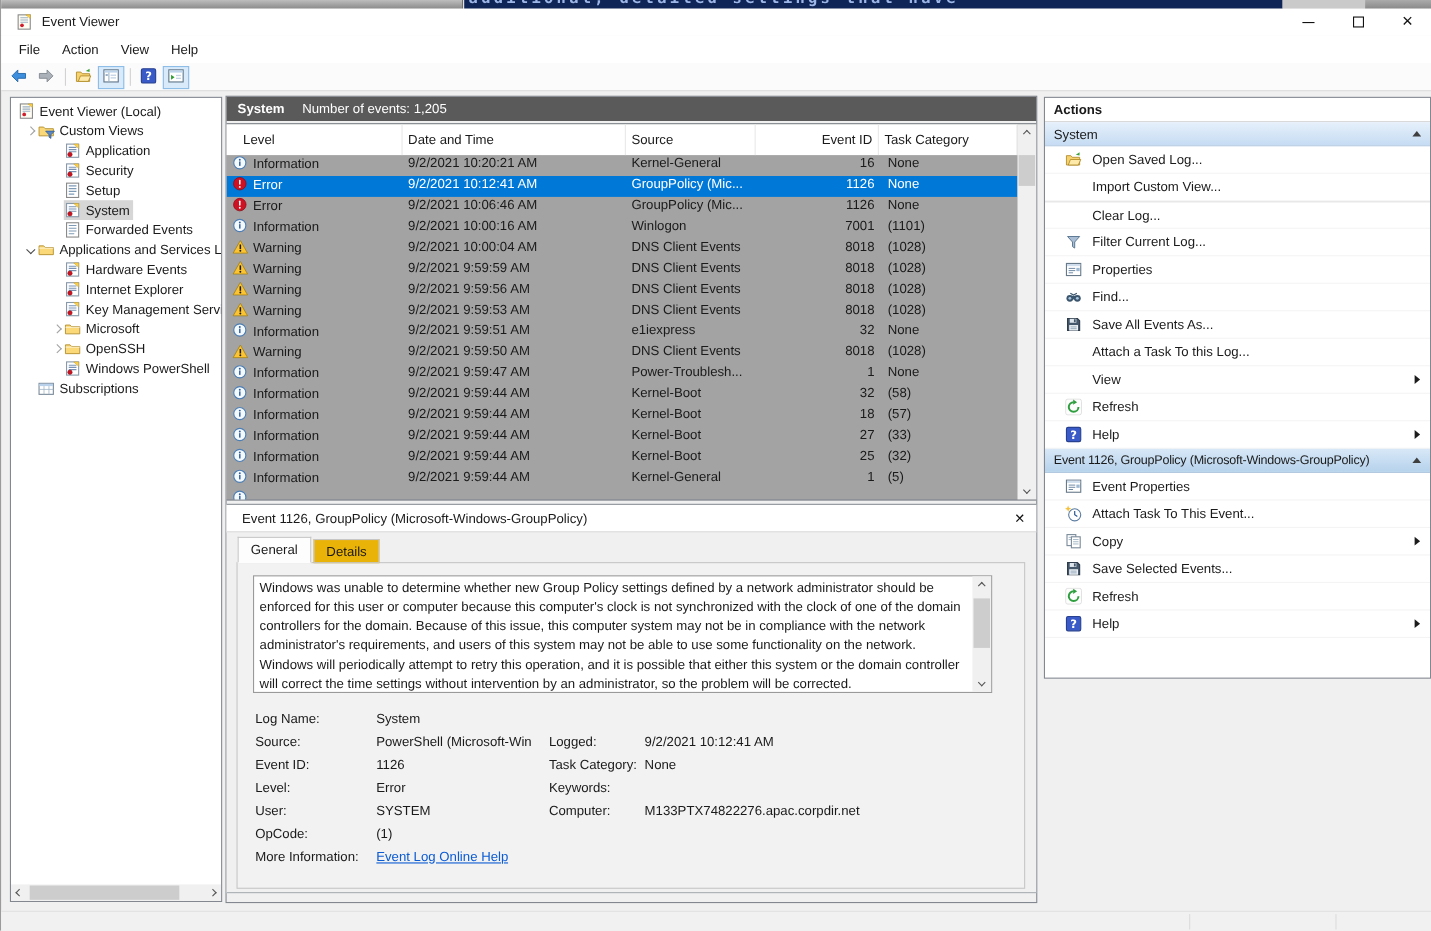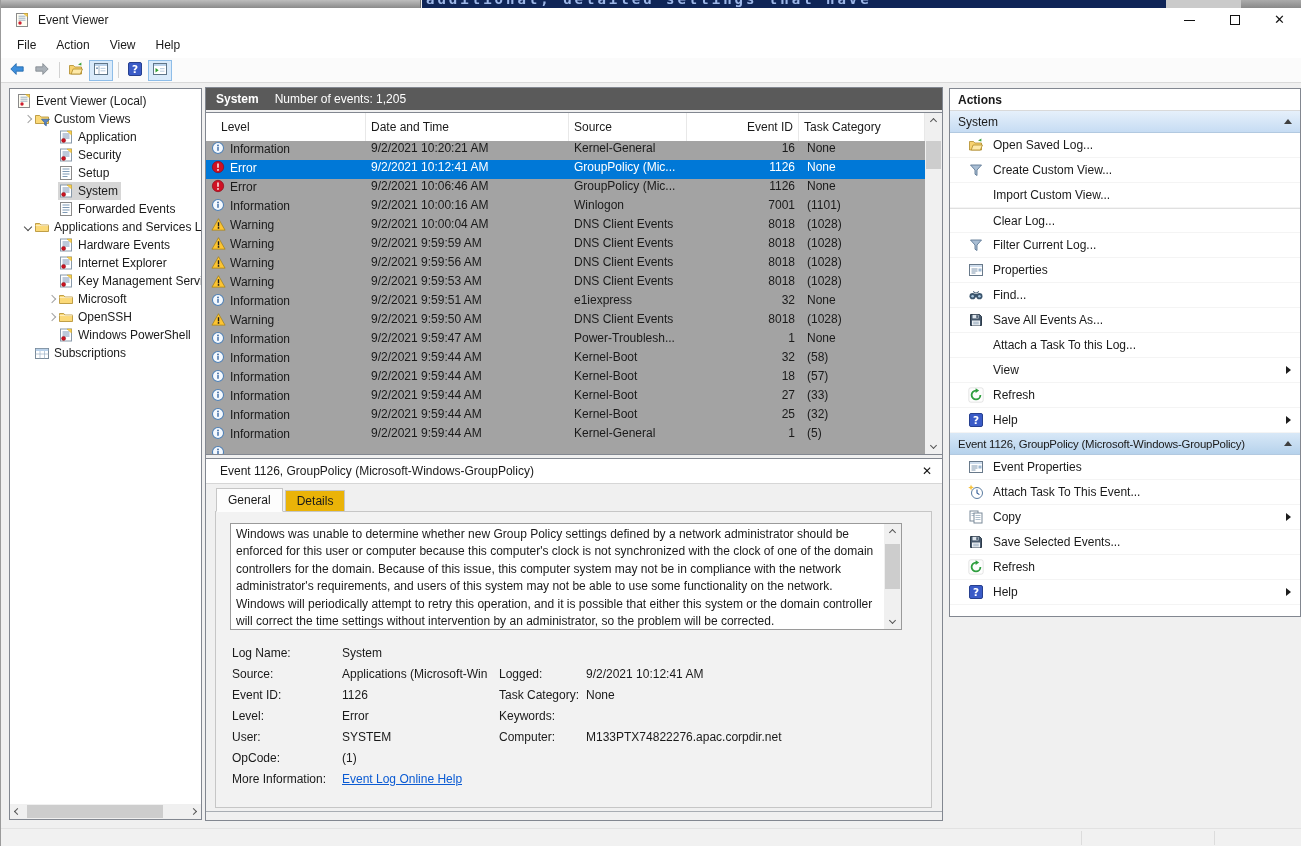--- a/index.html
+++ b/index.html
@@ -724,21 +724,21 @@
             <div class="vs-thumb" style="top:20px;height:45px"></div>
             <div class="vs-btn" style="top:88px">
                 <span class="chev-s downp"></span>
               </div>
           </div>
         </div>
         <div class="fields" id="fields">
             <span class="f-lab" style="left: 16px; top: 6px;">Log Name:</span>
             <span class="f-val" style="left: 126px; top: 6px; max-width: 155px; overflow: hidden;">System</span>
             <span class="f-lab" style="left: 16px; top: 27px;">Source:</span>
-            <span class="f-val" style="left: 126px; top: 27px; max-width: 155px; overflow: hidden;">Applications (Microsoft-Win</span>
+            <span class="f-val" style="left: 126px; top: 27px; max-width: 155px; overflow: hidden;">PowerShell (Microsoft-Win</span>
             <span class="f-lab" style="left: 16px; top: 48px;">Event ID:</span>
             <span class="f-val" style="left: 126px; top: 48px; max-width: 155px; overflow: hidden;">1126</span>
             <span class="f-lab" style="left: 16px; top: 69px;">Level:</span>
             <span class="f-val" style="left: 126px; top: 69px; max-width: 155px; overflow: hidden;">Error</span>
             <span class="f-lab" style="left: 16px; top: 90px;">User:</span>
             <span class="f-val" style="left: 126px; top: 90px; max-width: 155px; overflow: hidden;">SYSTEM</span>
             <span class="f-lab" style="left: 16px; top: 111px;">OpCode:</span>
             <span class="f-val" style="left: 126px; top: 111px; max-width: 155px; overflow: hidden;">(1)</span>
             <span class="f-lab" style="left: 16px; top: 132px;">More Information:</span>
             <a class="f-val link" href="#" style="left: 126px; top: 132px; max-width: 300px; overflow: hidden;">Event Log Online Help</a>
@@ -764,26 +764,20 @@
         </div>
         <div class="a-item">
           <span class="a-ico"><svg viewBox="0 0 16 16" width="16" height="16">
               <path d="M1.5 13V4.5h4l1.3 1.5h6.7V13z" fill="#f7d270" stroke="#b08c2a" stroke-width="0.8"></path>
               <path d="M3.2 13l1.9-5h9.4l-2.2 5z" fill="#fde9a9" stroke="#b08c2a" stroke-width="0.8"></path>
               <path d="M10 3.6 13.4 1.4v3z" fill="#3da23d"></path>
             </svg></span>
           <span>Open Saved Log...</span>
         </div>
         <div class="a-item">
-          <span class="a-ico"><svg viewBox="0 0 16 16" width="16" height="16">
-              <path d="M2.5 3h11L9 8v5.5l-2-1.3V8z" fill="#a9bed4" stroke="#5d7894" stroke-width="0.9"></path>
-            </svg></span>
-          <span>Create Custom View...</span>
-        </div>
-        <div class="a-item">
           <span class="a-ico"></span>
           <span>Import Custom View...</span>
         </div>
         <div class="a-item group-start">
           <span class="a-ico"></span>
           <span>Clear Log...</span>
         </div>
         <div class="a-item">
           <span class="a-ico"><svg viewBox="0 0 16 16" width="16" height="16">
               <path d="M2.5 3h11L9 8v5.5l-2-1.3V8z" fill="#a9bed4" stroke="#5d7894" stroke-width="0.9"></path>

